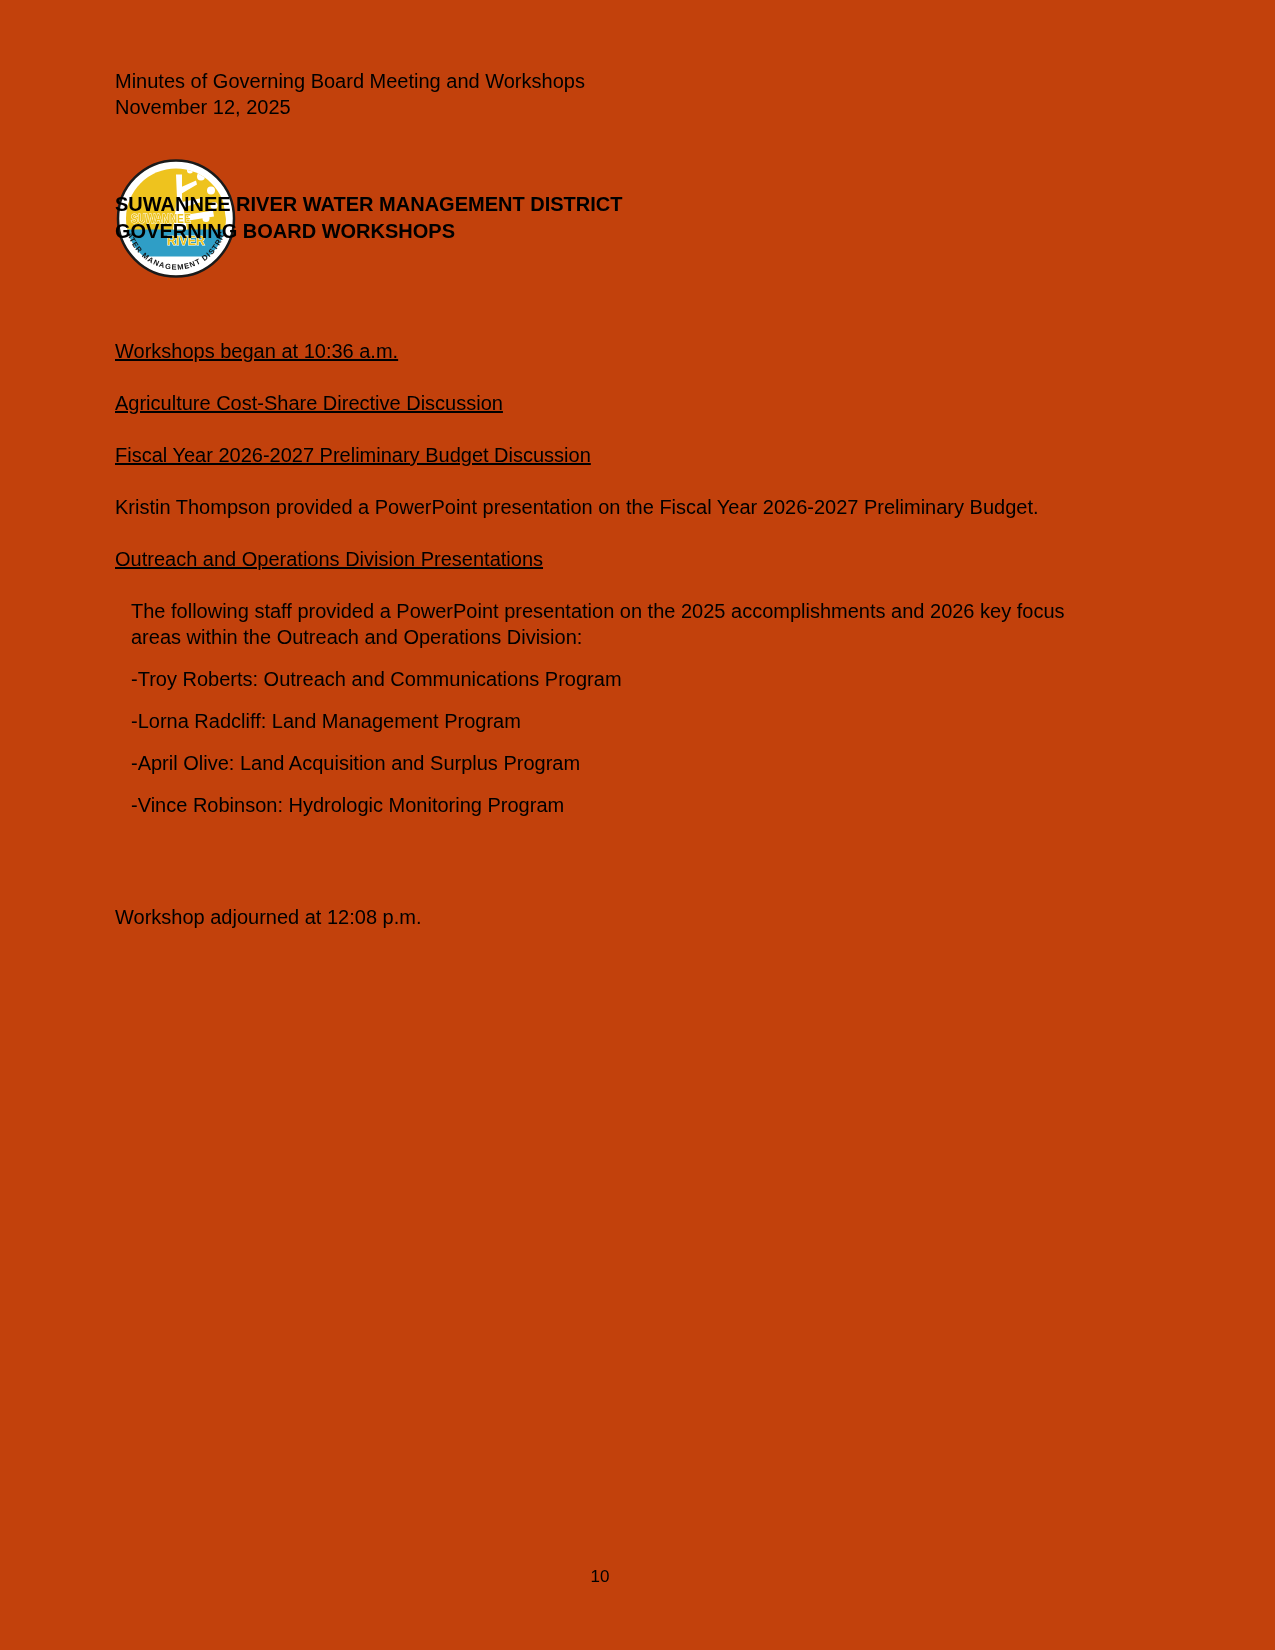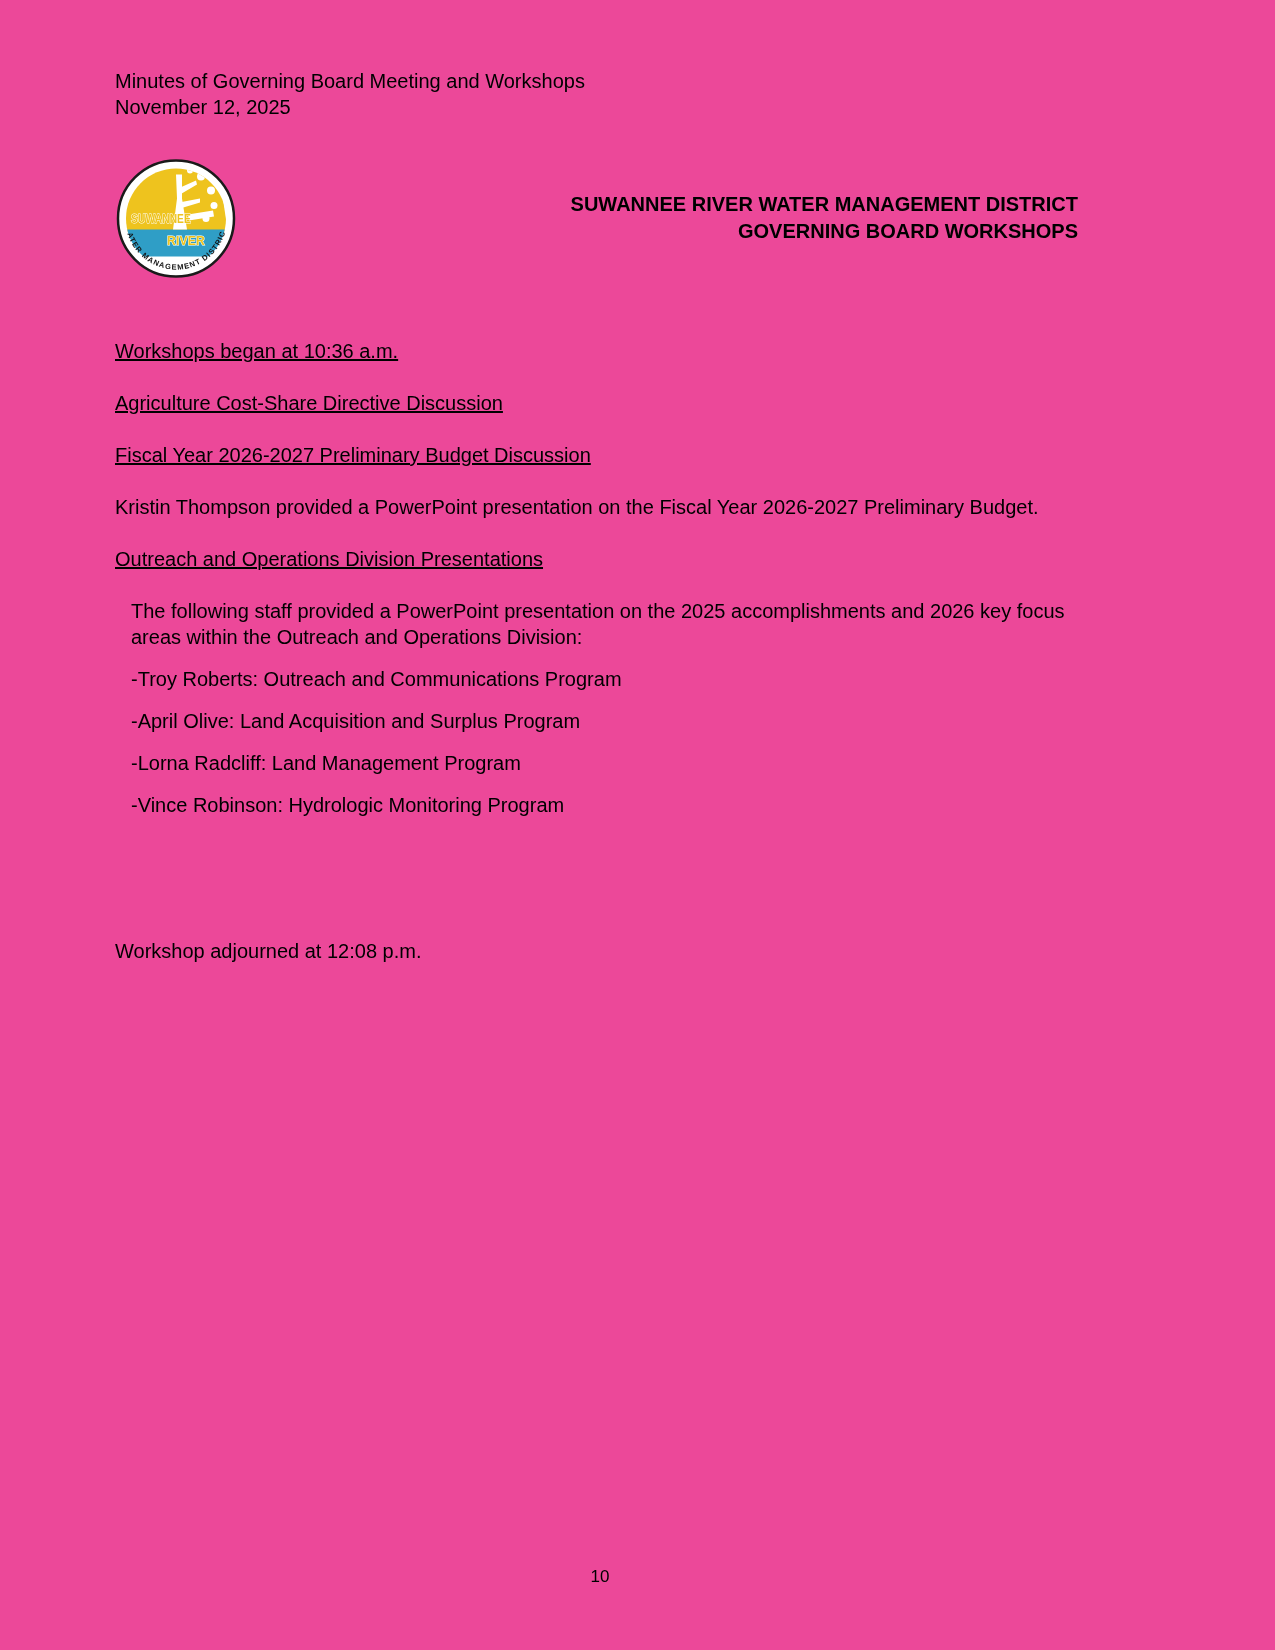--- a/index.html
+++ b/index.html
@@ -1,60 +1,60 @@
 <!DOCTYPE html>
 <html><head>
 <meta charset="utf-8">
 <style>
   html, body { margin: 0; padding: 0; background: #ffffff; }
   .page {
     position: relative;
     width: 1275px;
     height: 1650px;
-    background: #ec4899;
+    background: #c2410c;
     font-family: "Liberation Sans", sans-serif;
     color: #000000;
     overflow: hidden;
   }
   .header-block {
     position: absolute;
     left: 115px;
     top: 68px;
     font-size: 20px;
     line-height: 26px;
   }
   .logo-wrap {
     position: absolute;
     left: 116px;
     top: 158px;
     width: 120px;
     height: 122px;
   }
   .title-block {
     position: absolute;
-    left: 108px;
+    left: 115px;
     top: 191px;
     width: 970px;
-    text-align: right;
+    text-align: left;
     font-weight: bold;
     font-size: 20px;
     line-height: 27px;
   }
   .content {
     position: absolute;
     left: 115px;
     top: 338px;
     width: 970px;
     font-size: 20px;
     line-height: 26px;
   }
   .content .block { margin: 0 0 26px 0; }
   .content .tight { margin: 16px; }
   .heading { text-decoration: underline; }
-  .closing-line { margin-top: 120px; }
+  .closing-line { margin-top: 86px; }
   .page-number {
     position: absolute;
     left: 115px;
     top: 1564px;
     width: 970px;
     text-align: center;
     font-size: 17px;
     line-height: 26px;
   }
   svg text { font-family: "Liberation Sans", sans-serif; }
@@ -118,22 +118,22 @@
     <div class="block heading">Workshops began at 10:36 a.m.</div>
 
     <div class="block heading">Agriculture Cost-Share Directive Discussion</div>
 
     <div class="block heading">Fiscal Year 2026-2027 Preliminary Budget Discussion</div>
     <div class="block">Kristin Thompson provided a PowerPoint presentation on the Fiscal Year 2026-2027 Preliminary Budget.</div>
 
     <div class="block heading">Outreach and Operations Division Presentations</div>
     <div class="tight">The following staff provided a PowerPoint presentation on the 2025 accomplishments and 2026 key focus areas within the Outreach and Operations Division:</div>
     <div class="tight">-Troy Roberts: Outreach and Communications Program</div>
+    <div class="tight">-Lorna Radcliff: Land Management Program</div>
     <div class="tight">-April Olive: Land Acquisition and Surplus Program</div>
-    <div class="tight">-Lorna Radcliff: Land Management Program</div>
     <div class="tight">-Vince Robinson: Hydrologic Monitoring Program</div>
 
     <div class="closing-line">Workshop adjourned at 12:08 p.m.</div>
   </div>
 
   <div class="page-number">10</div>
 
 </div>
 
 </body></html>

